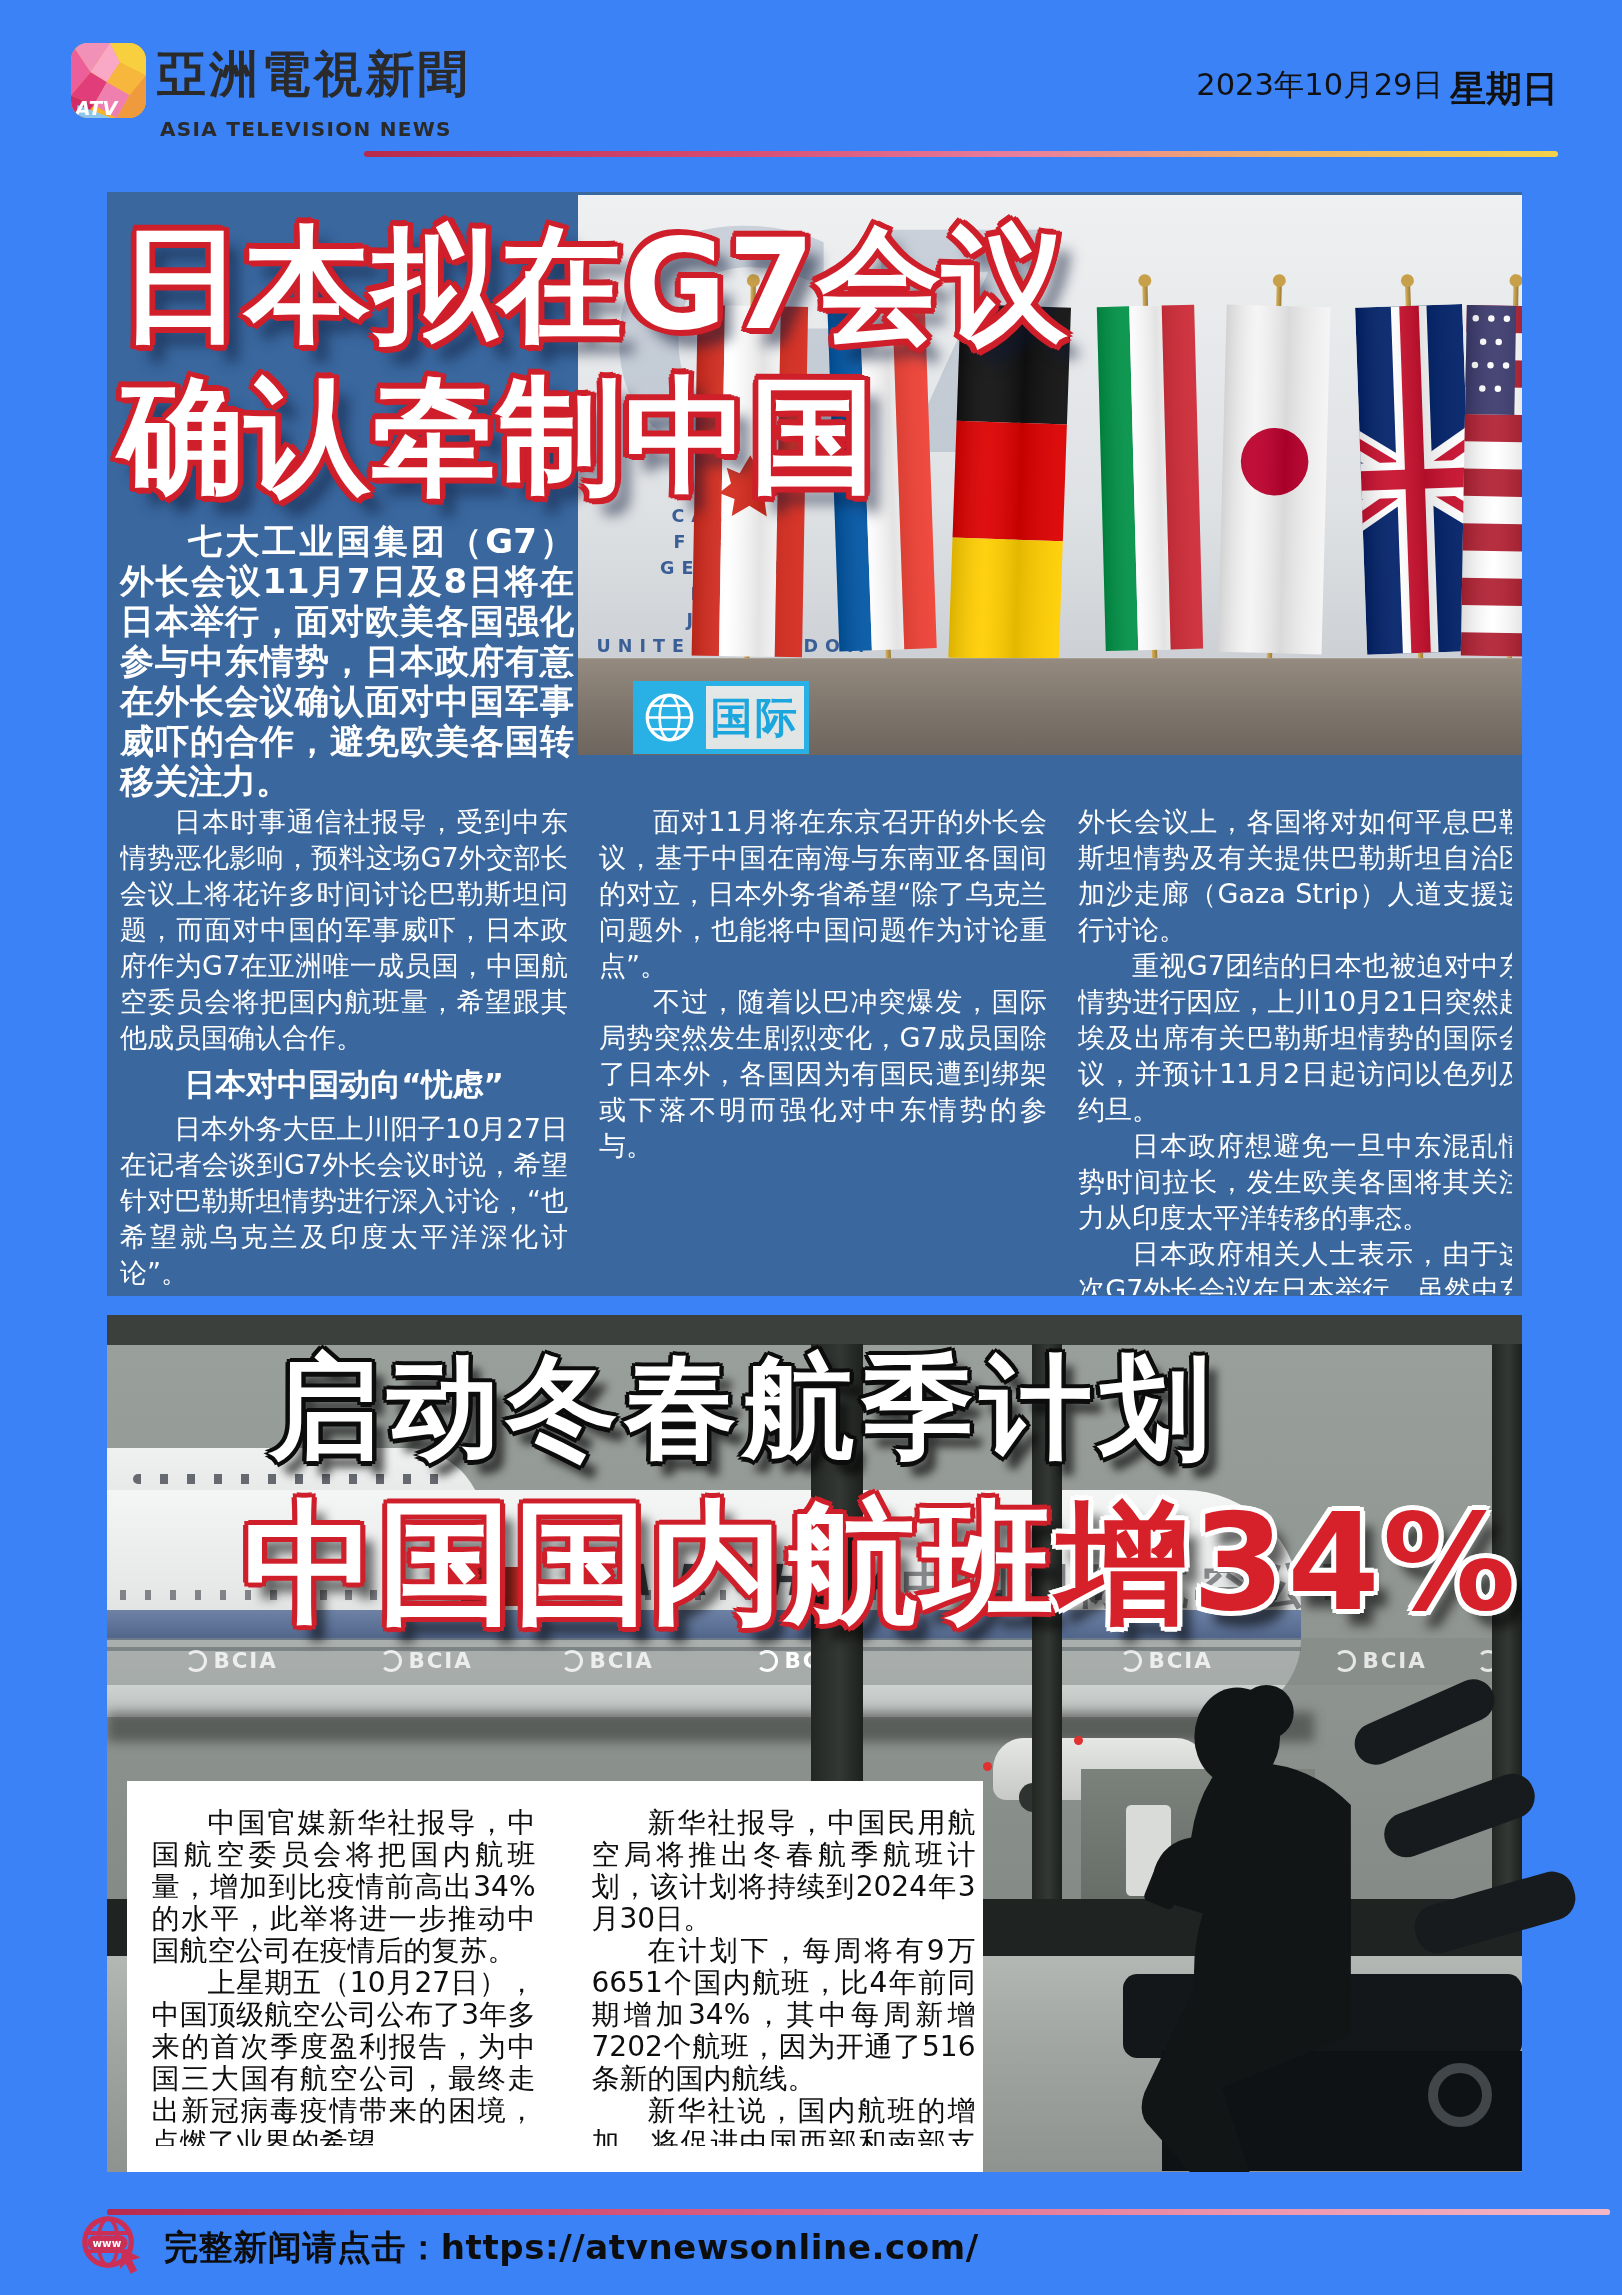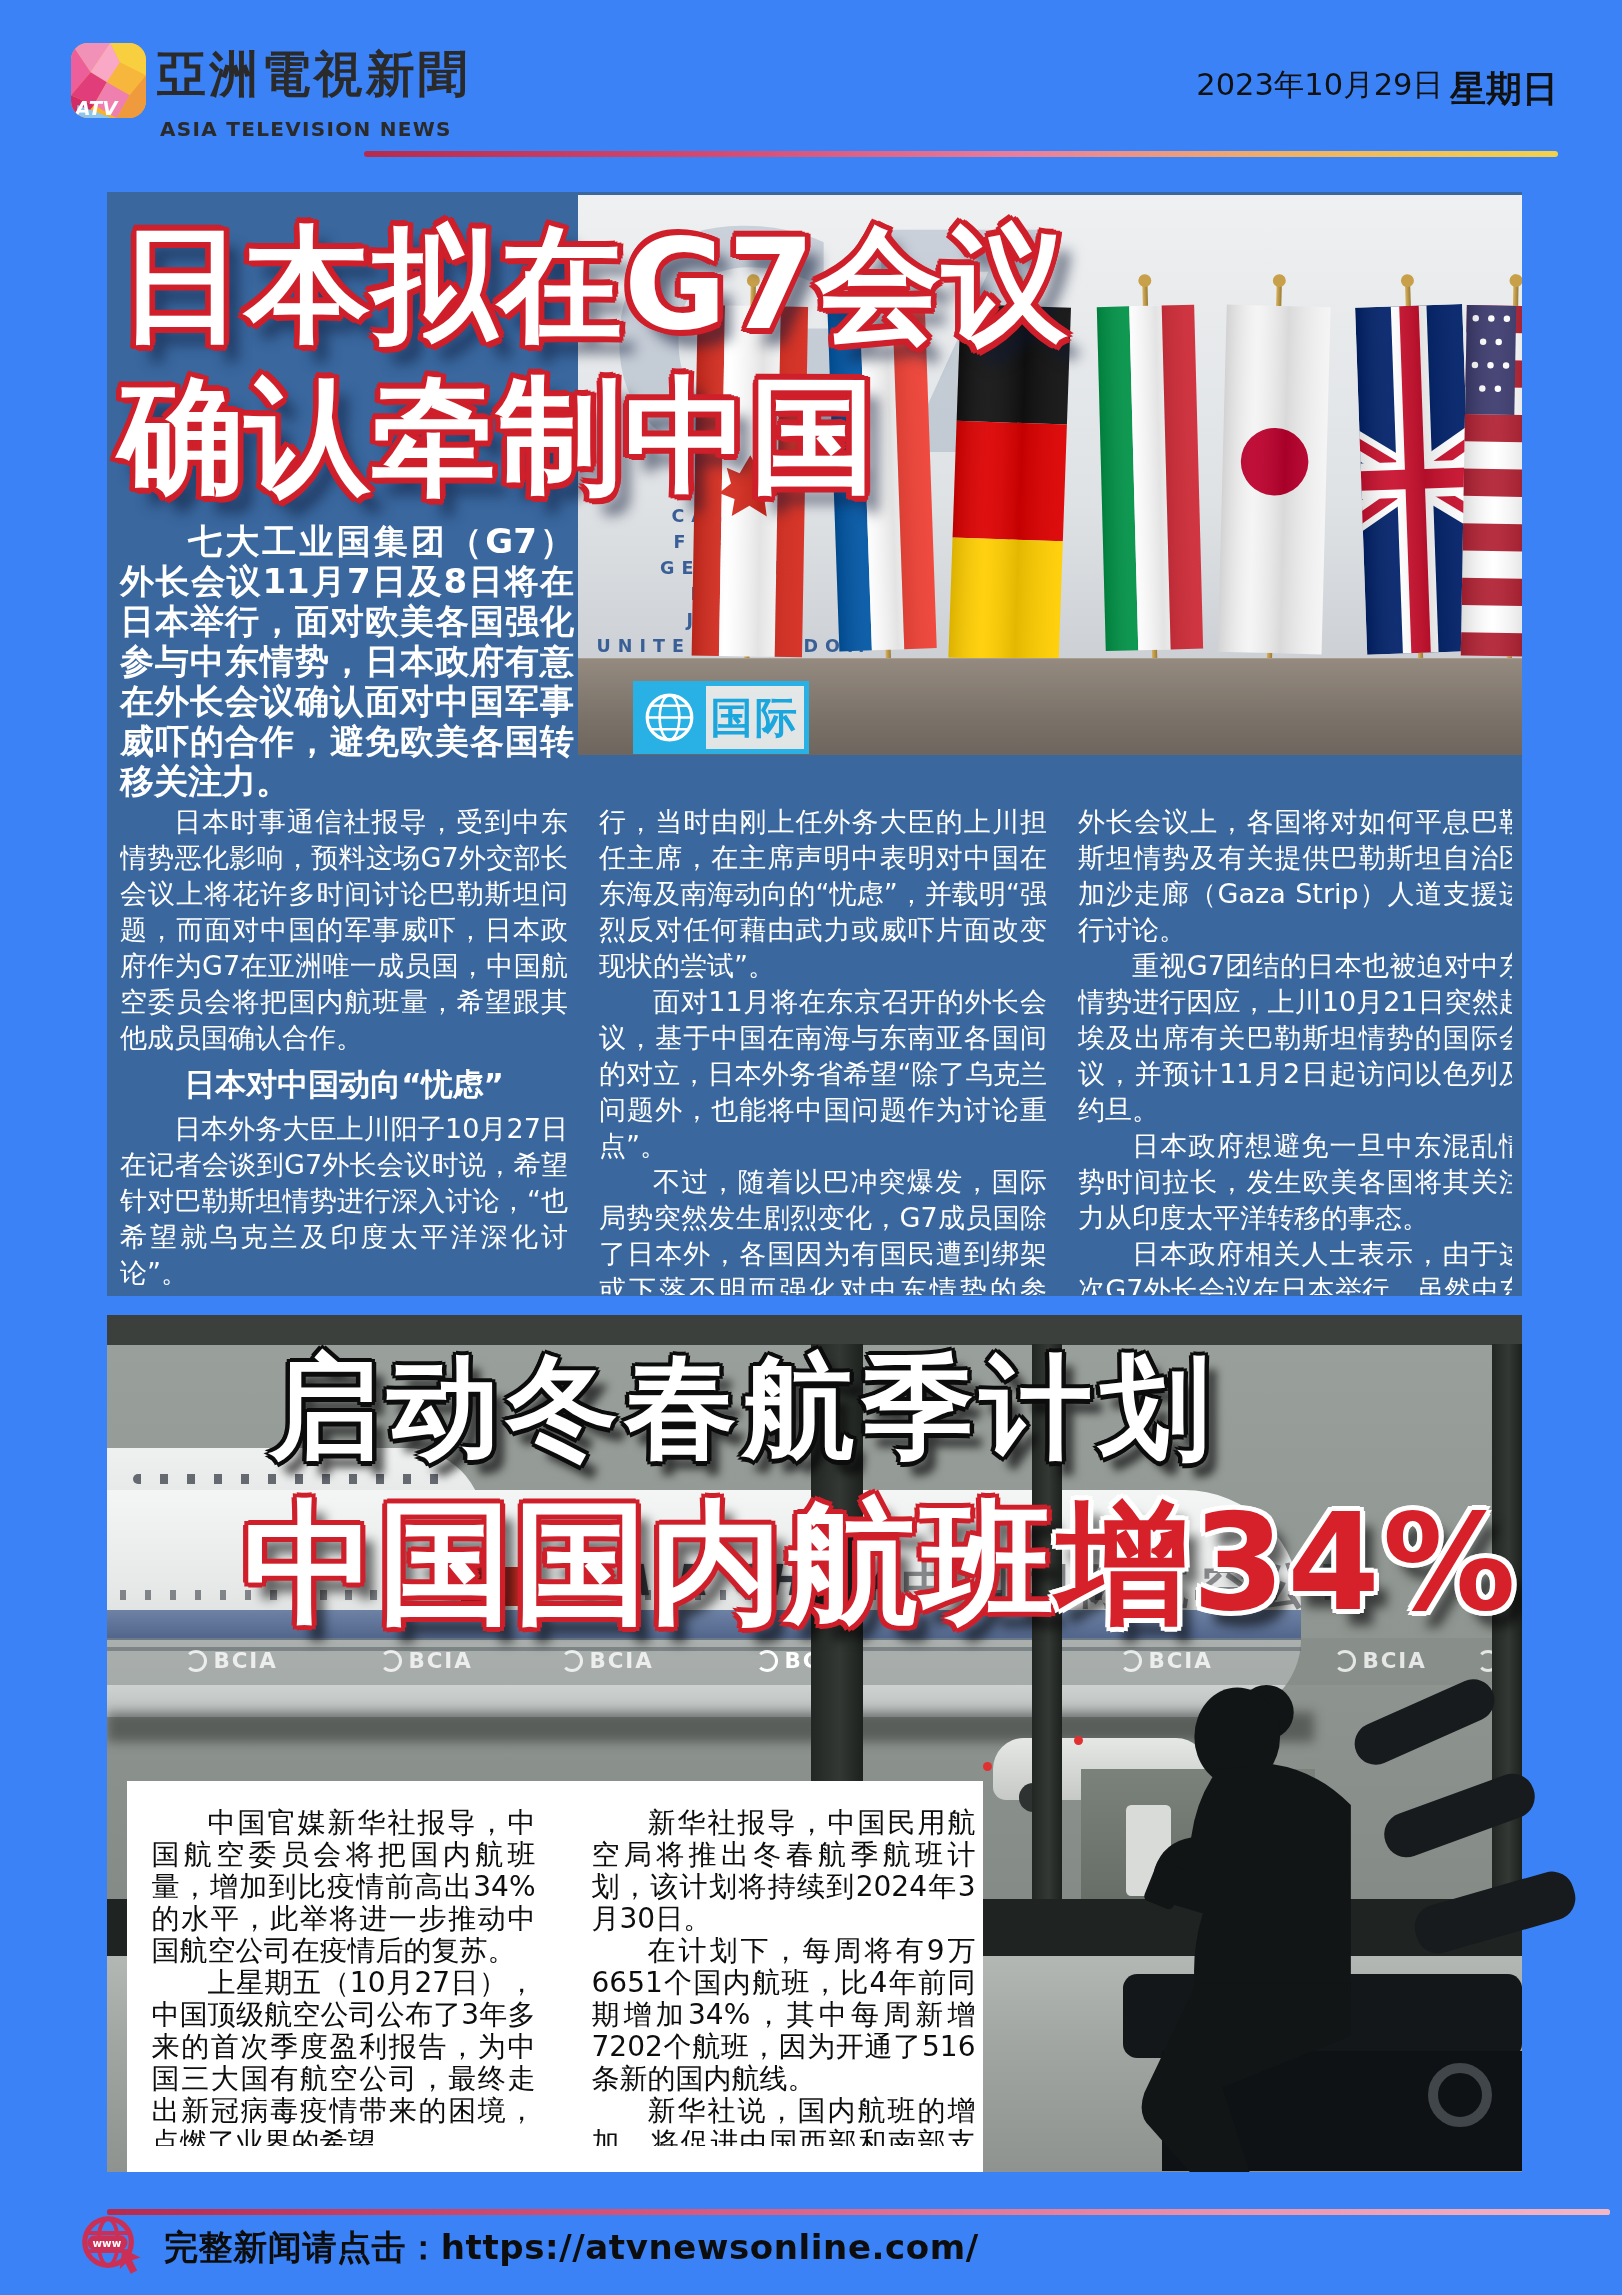--- a/index.html
+++ b/index.html
@@ -321,21 +321,20 @@
     <div class="a1-lead">七大工业国集团（G7）外长会议11月7日及8日将在日本举行，面对欧美各国强化参与中东情势，日本政府有意在外长会议确认面对中国军事威吓的合作，避免欧美各国转移关注力。</div>
 
     <div class="a1-cols">
       <div class="a1-col">
         <p class="ind">日本时事通信社报导，受到中东情势恶化影响，预料这场G7外交部长会议上将花许多时间讨论巴勒斯坦问题，而面对中国的军事威吓，日本政府作为G7在亚洲唯一成员国，中国航空委员会将把国内航班量，希望跟其他成员国确认合作。</p>
         <p class="a1-sub">日本对中国动向“忧虑”</p>
         <p class="ind">日本外务大臣上川阳子10月27日在记者会谈到G7外长会议时说，希望针对巴勒斯坦情势进行深入讨论，“也希望就乌克兰及印度太平洋深化讨论”。</p>
         <p class="ind">前一次的G7外长会议9月在美国举</p>
       </div>
       <div class="a1-col">
-        <p>行，当时由刚上任外务大臣的上川担任主席，在主席声明中表明对中国在东海及南海动向的“忧虑”，并载明“强烈反对任何藉由武力或威吓片面改变现状的尝试”。</p>
         <p class="ind">面对11月将在东京召开的外长会议，基于中国在南海与东南亚各国间的对立，日本外务省希望“除了乌克兰问题外，也能将中国问题作为讨论重点”。</p>
         <p class="ind">不过，随着以巴冲突爆发，国际局势突然发生剧烈变化，G7成员国除了日本外，各国因为有国民遭到绑架或下落不明而强化对中东情势的参与。</p>
 
       </div>
       <div class="a1-col">
         <p>外长会议上，各国将对如何平息巴勒斯坦情势及有关提供巴勒斯坦自治区加沙走廊（Gaza Strip）人道支援进行讨论。</p>
         <p class="ind">重视G7团结的日本也被迫对中东情势进行因应，上川10月21日突然赴埃及出席有关巴勒斯坦情势的国际会议，并预计11月2日起访问以色列及约旦。</p>
         <p class="ind">日本政府想避免一旦中东混乱情势时间拉长，发生欧美各国将其关注力从印度太平洋转移的事态。</p>
         <p class="ind">日本政府相关人士表示，由于这次G7外长会议在日本举行，虽然中东也很重要，但展现勿忘印度太平洋的态度也很重要。</p>
       </div>

